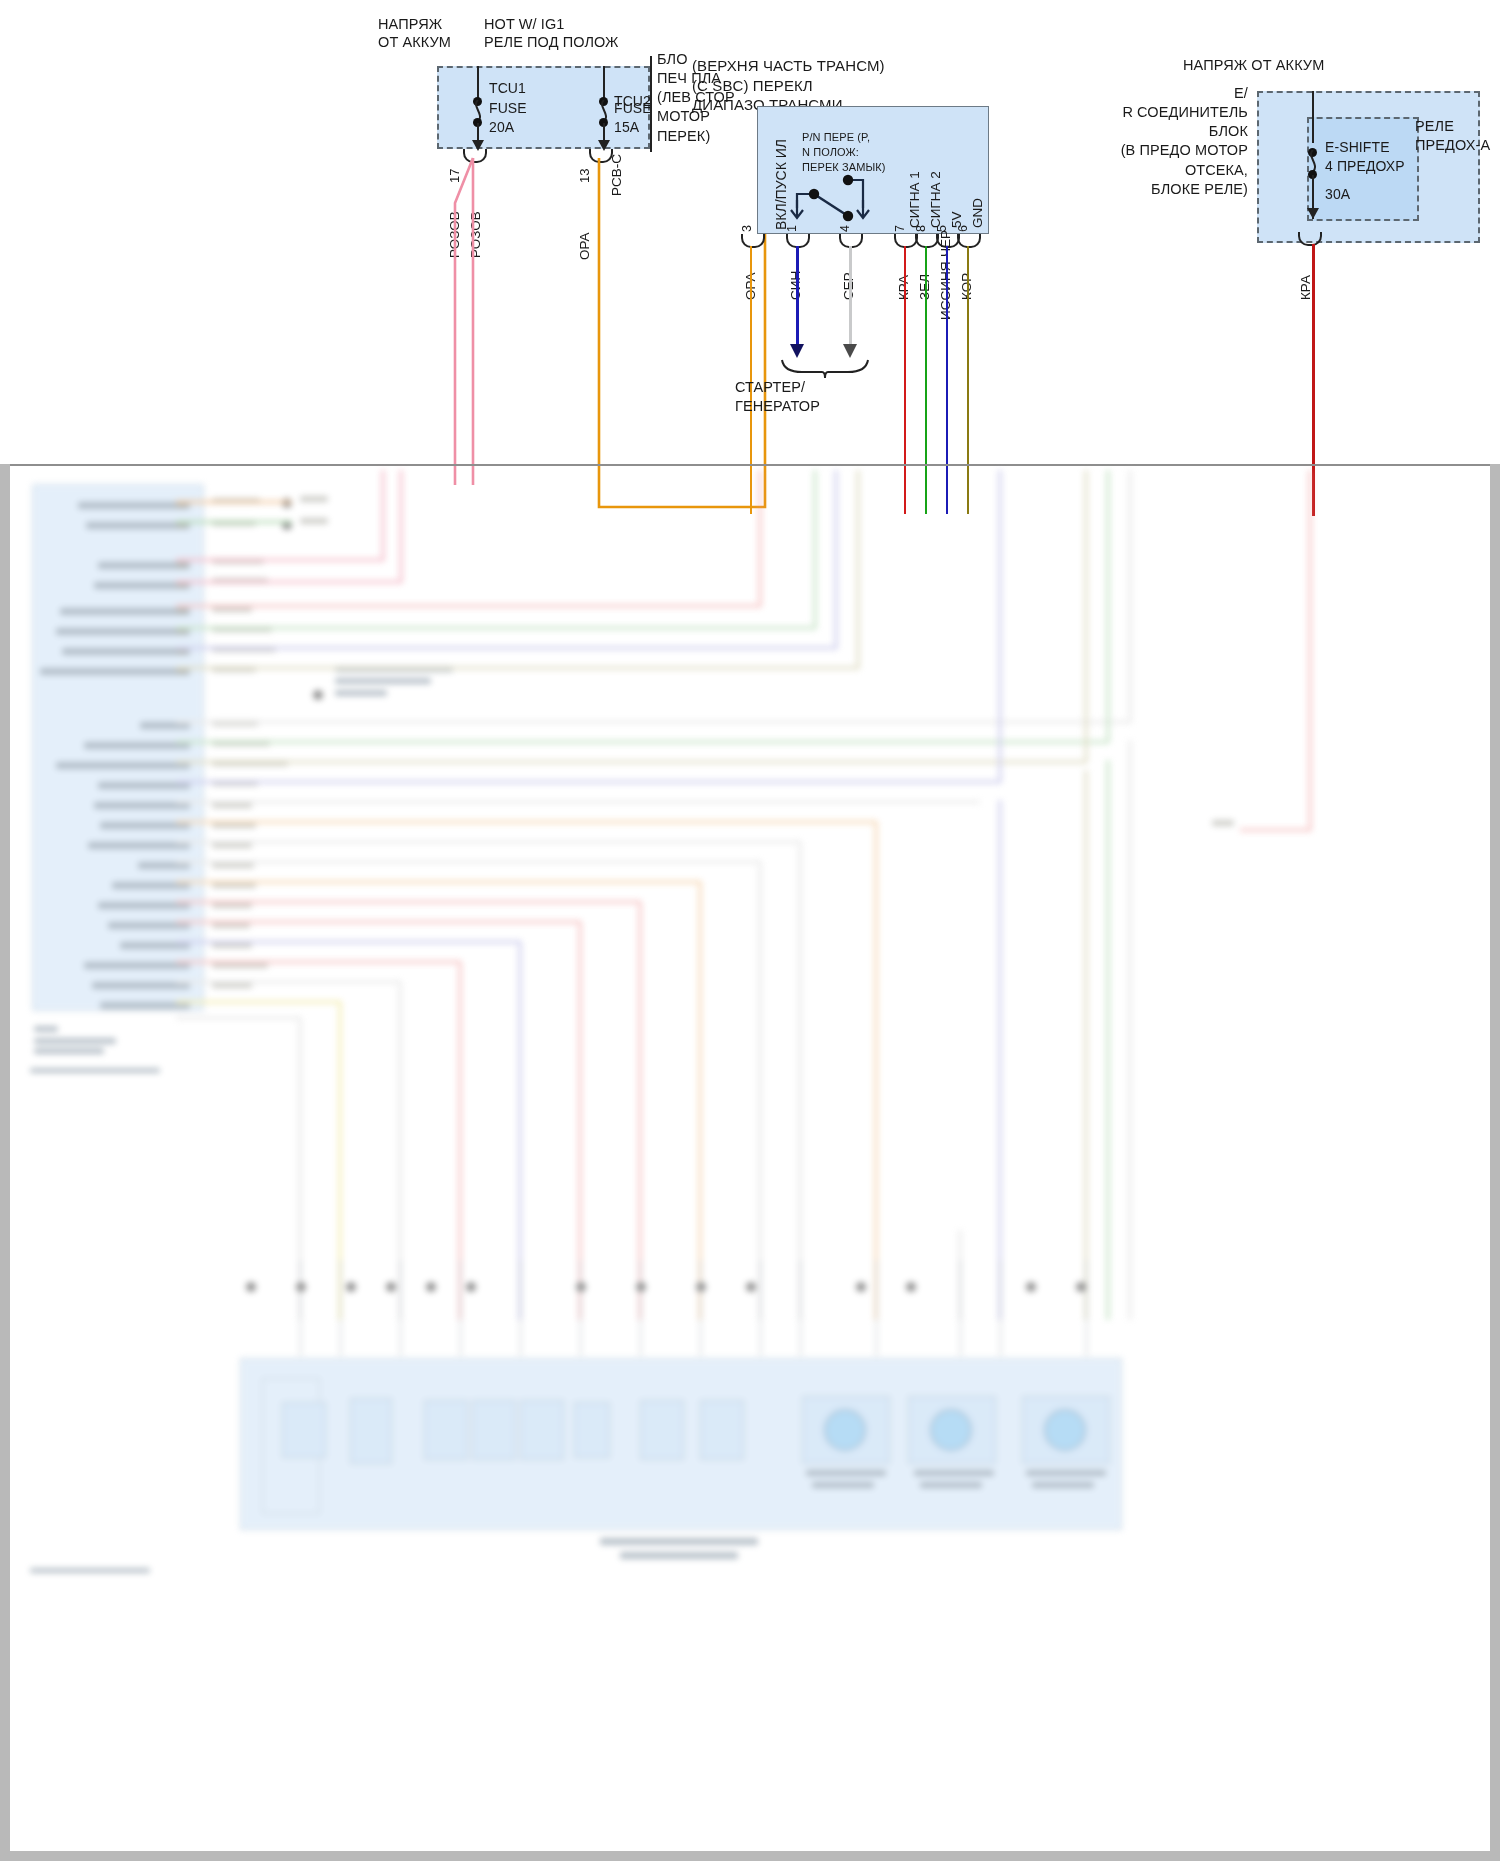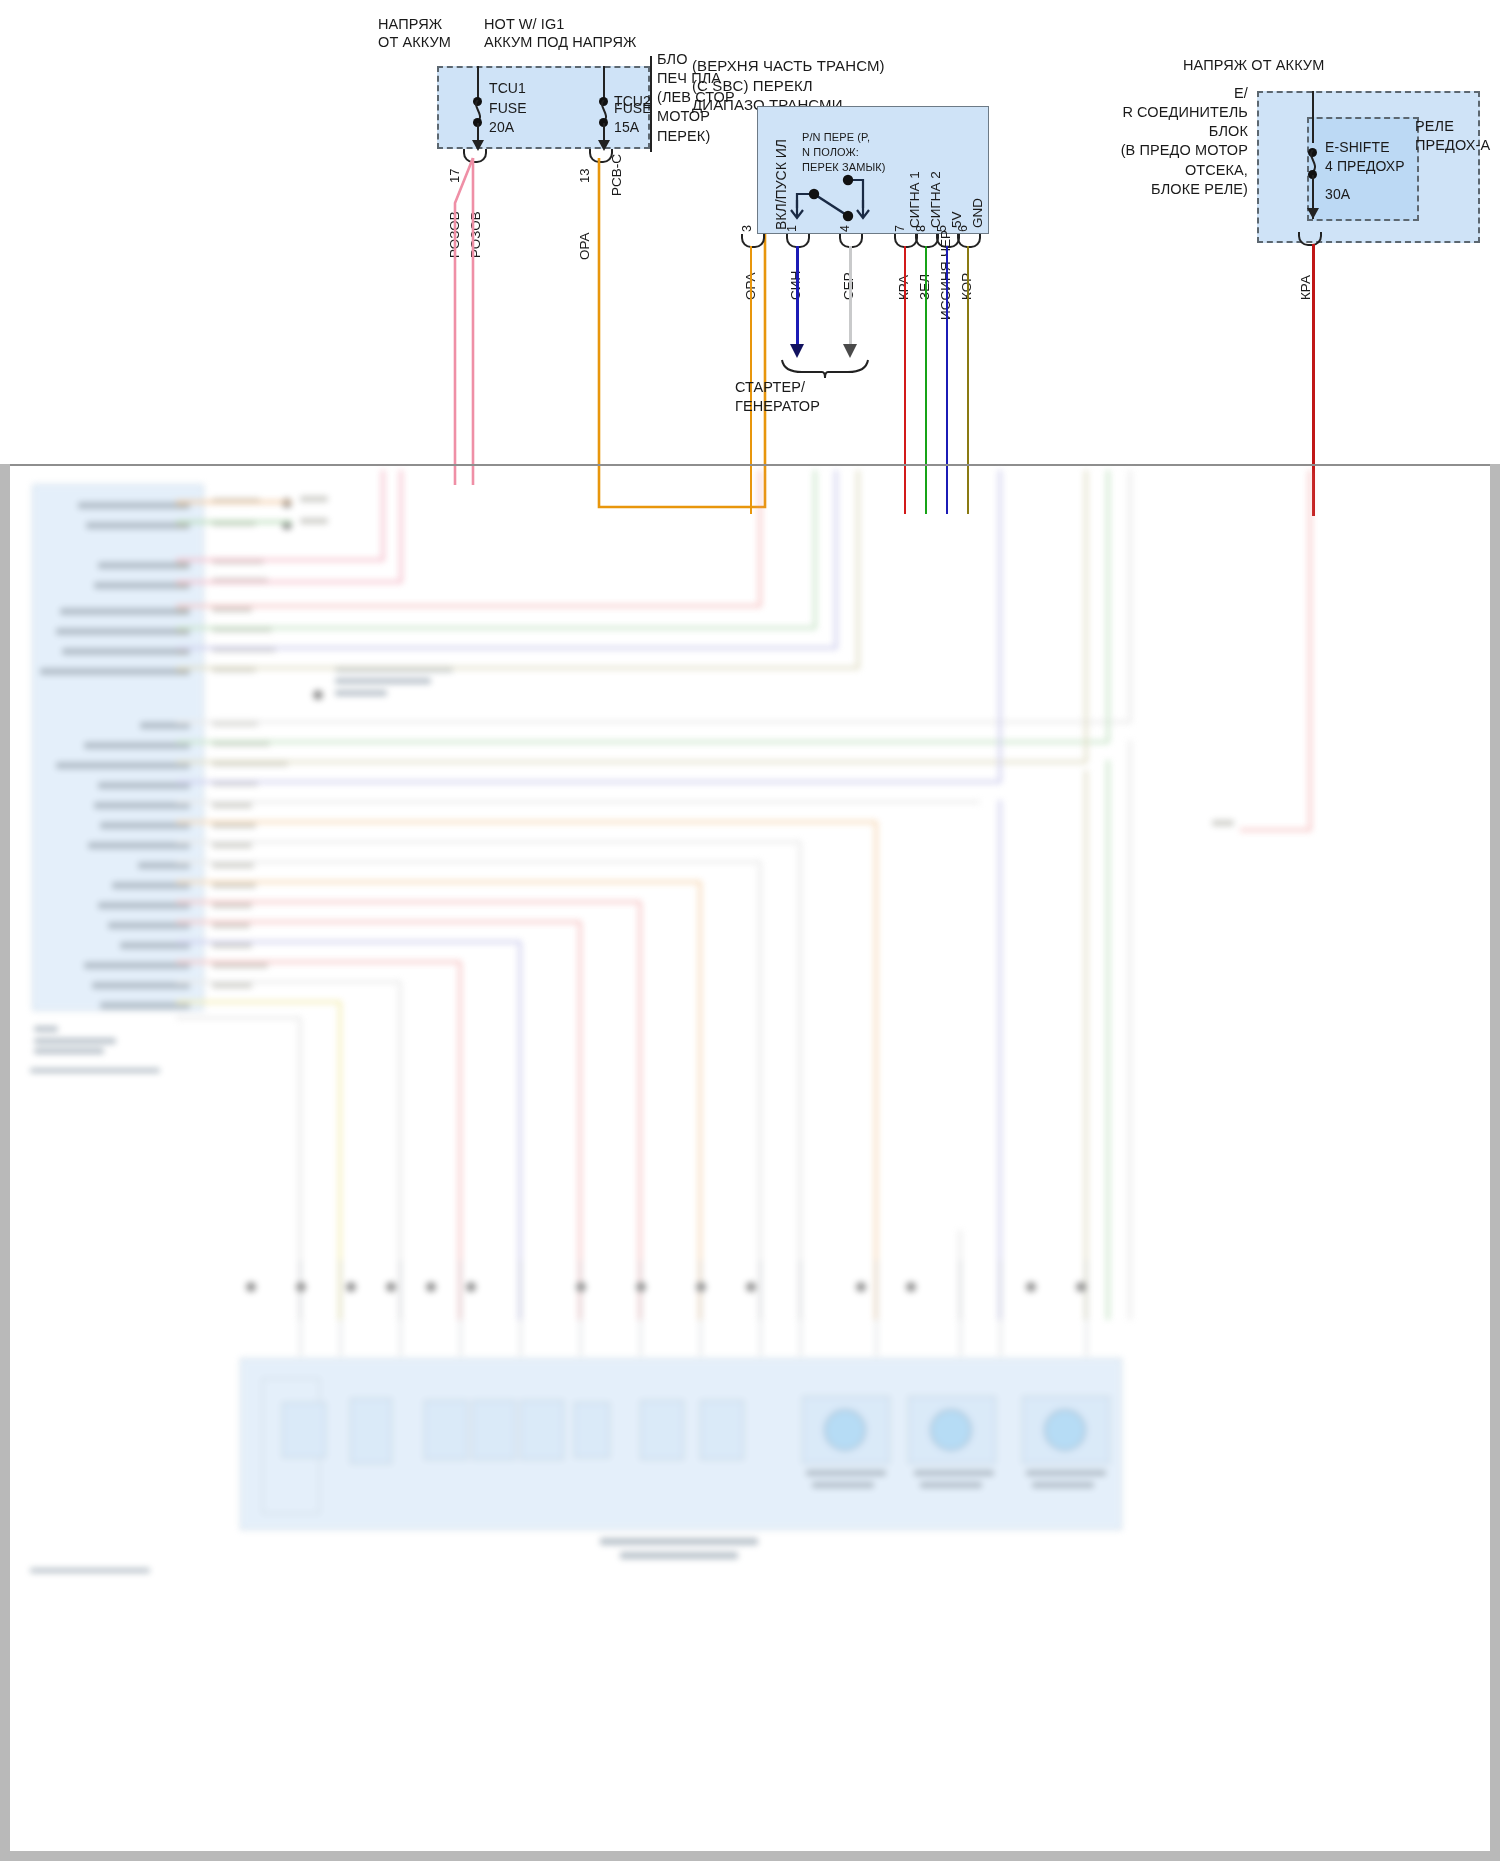--- a/index.html
+++ b/index.html
@@ -51,21 +51,21 @@
 </style>
 </head>
 <body>
 
 <div id="page">
 
   <div class="txt c" style="left:478px;top:16px;width:200px;font-size:14.5px;">НАПРЯЖ
 ОТ АККУМ</div>
 
   <div class="txt c" style="left:609px;top:16px;width:250px;font-size:14.5px;">HOT W/ IG1
-АККУМ ПОД НАПРЯЖ</div>
+РЕЛЕ ПОД ПОЛОЖ</div>
 
   <div class="dbox" style="left:437px;top:66px;width:213px;height:83px;"></div>
 
   <div class="thin" style="left:477px;top:66px;width:2px;height:34px;"></div>
   <div class="dot" style="left:473px;top:97px;"></div>
   <svg class="fuse" style="left:470px;top:100px;" viewBox="0 0 16 34">
     <path d="M8 0 C 1 6, 15 14, 8 22 L 8 34" stroke="#222" stroke-width="2" fill="none"></path>
   </svg>
   <div class="dot" style="left:473px;top:118px;"></div>
   <div class="thin" style="left:477px;top:123px;width:2px;height:26px;"></div>

